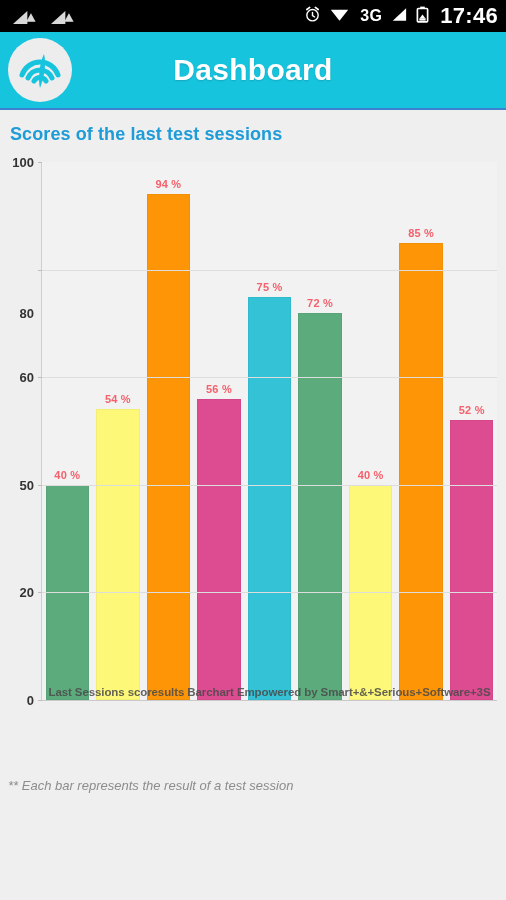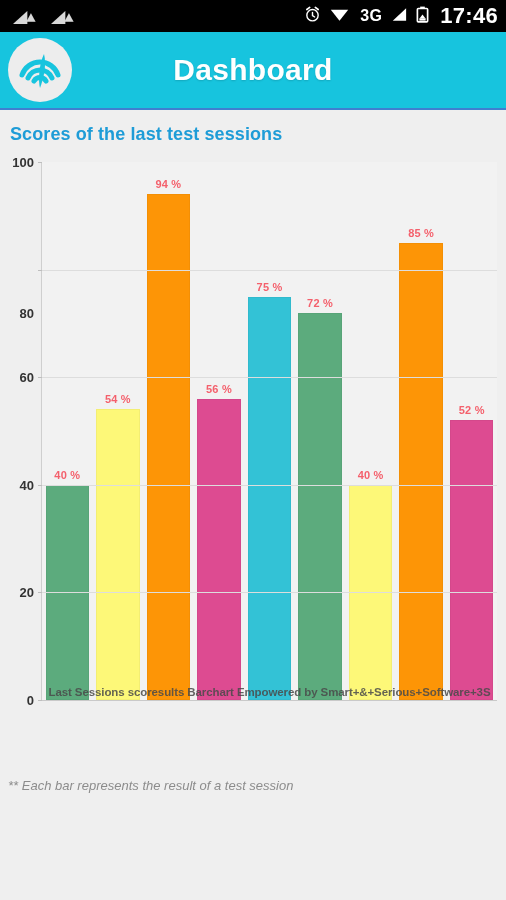--- a/index.html
+++ b/index.html
@@ -194,21 +194,21 @@
       <div class="tickmark" style="top: 322.8px;"></div>
       <div class="gridline" style="top: 215.2px;"></div>
       <div class="tickmark" style="top: 215.2px;"></div>
       <div class="gridline" style="top: 107.6px;"></div>
       <div class="tickmark" style="top: 107.6px;"></div>
       <div class="tickmark" style="top: 0px;"></div>
     </div>
   <div id="yaxis">
       <div class="ylabel" style="top: 545px;">0</div>
       <div class="ylabel" style="top: 437.4px;">20</div>
-      <div class="ylabel" style="top: 329.8px;">40</div>
+      <div class="ylabel" style="top: 329.8px;">50</div>
       <div class="ylabel" style="top: 222.2px;">60</div>
       <div class="ylabel" style="top: 114.6px; margin-top: 43px;">80</div>
       <div class="ylabel" style="top: 7px;">100</div>
     </div>
 </div>
 
 <div class="footnote">** Each bar represents the result of a test session</div>
 
 <div class="btnrow">
 </div>

